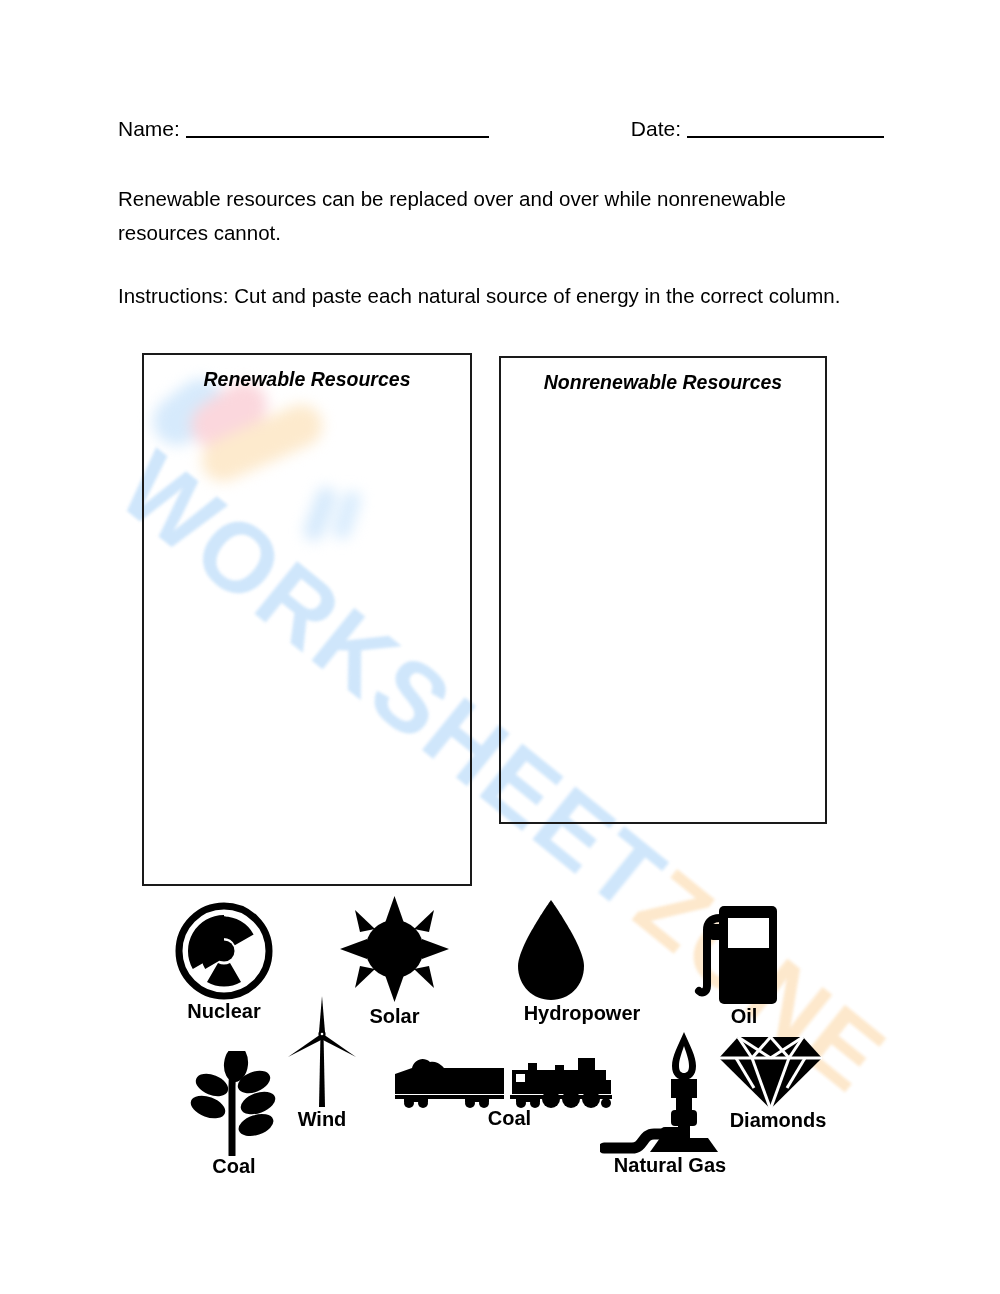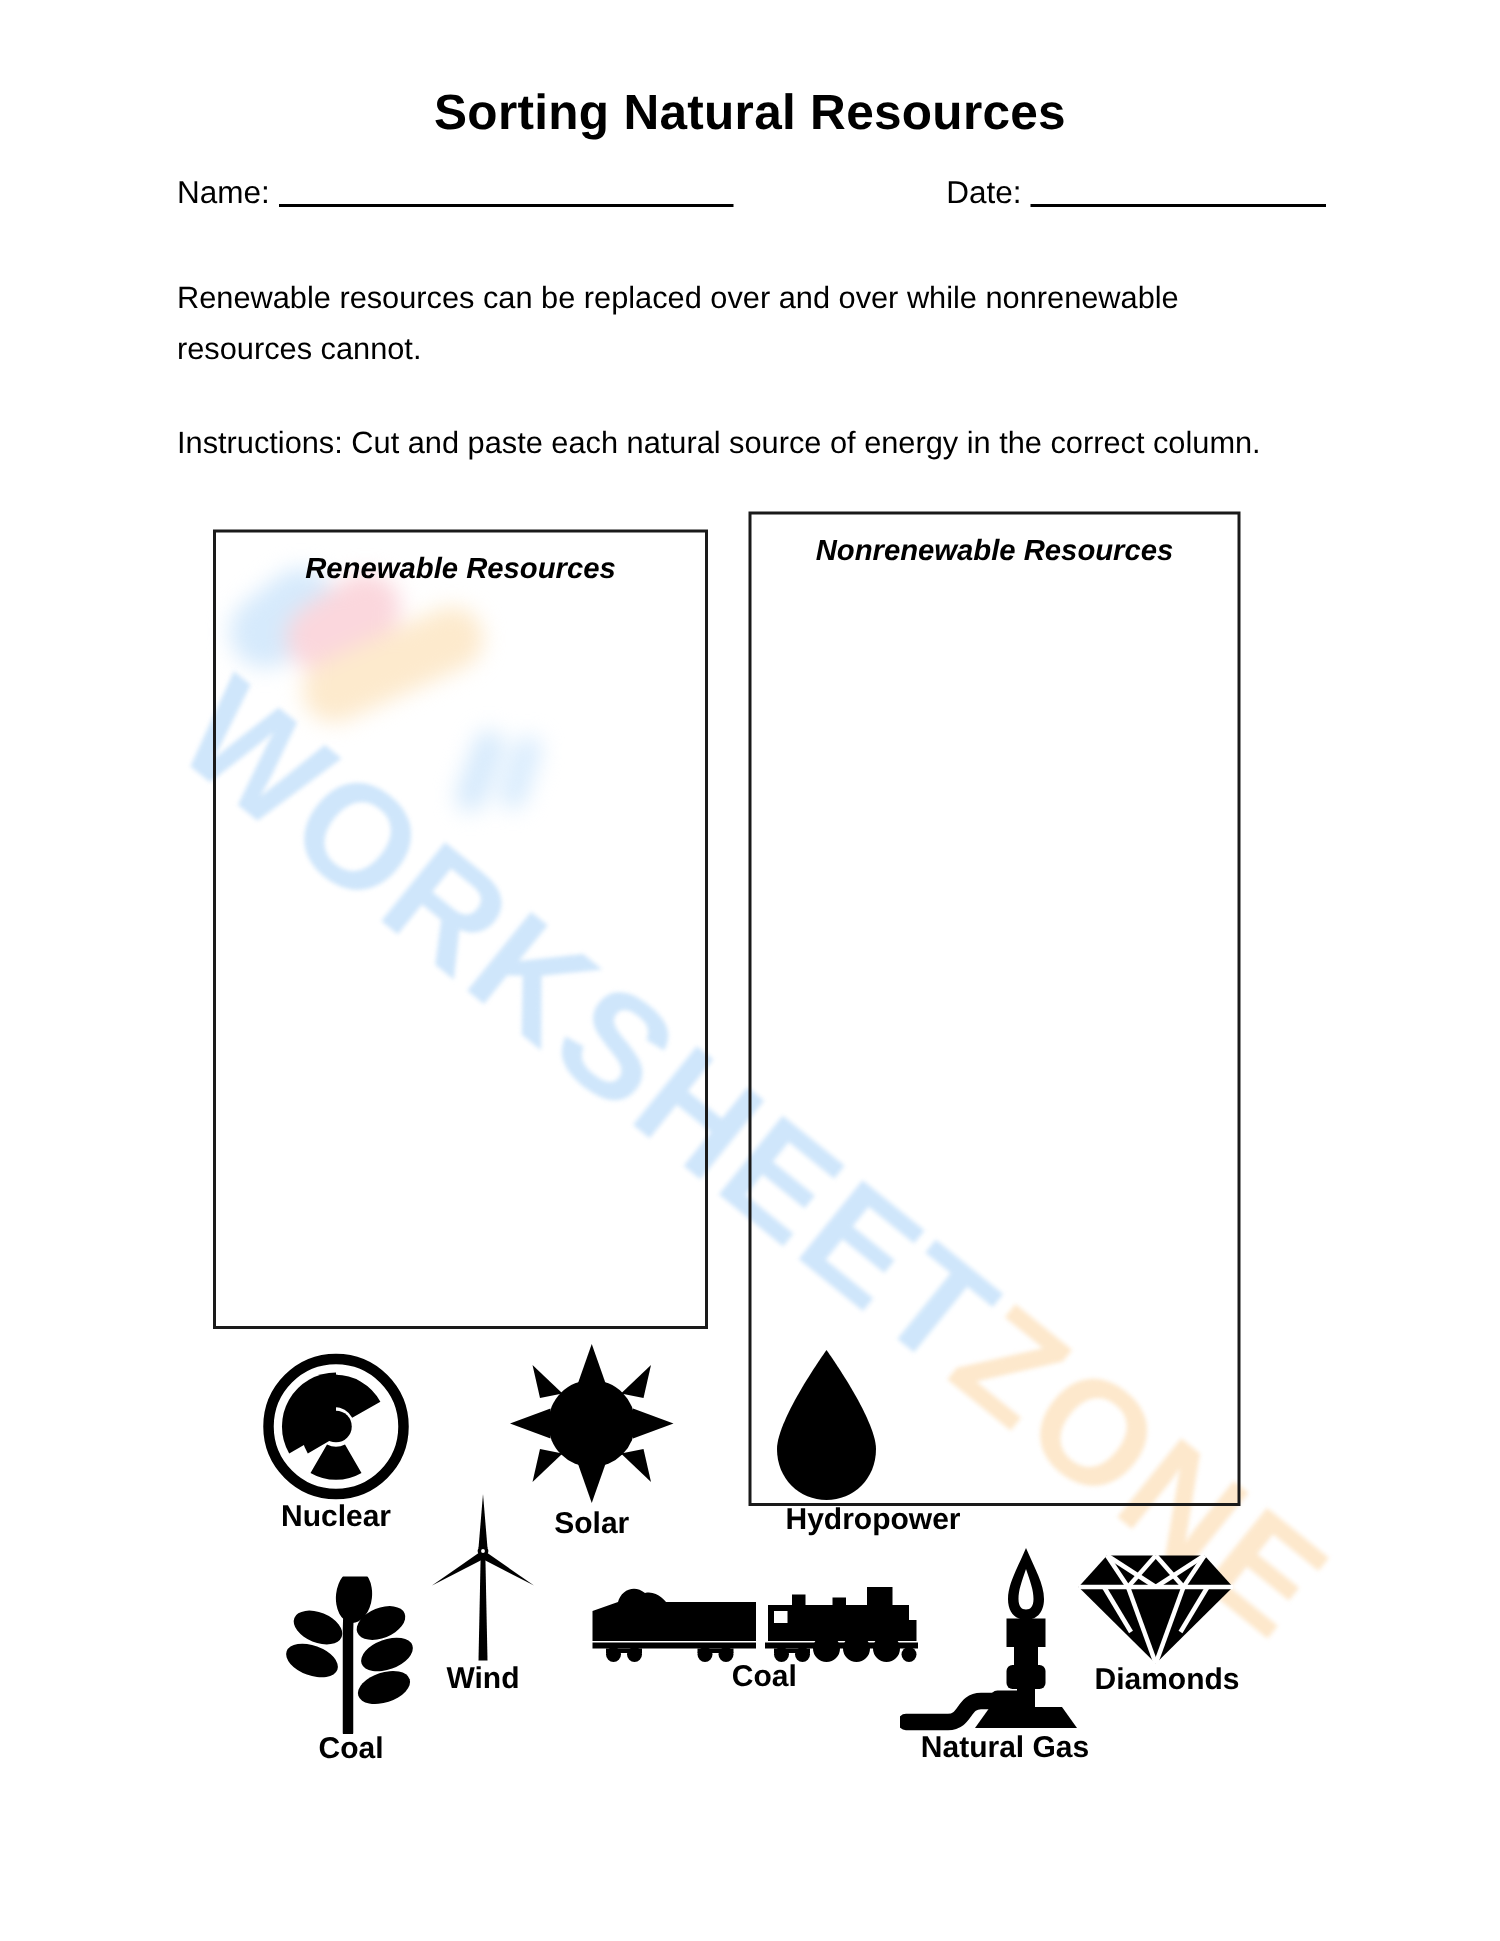--- a/index.html
+++ b/index.html
@@ -89,21 +89,21 @@
   .para-2 { top: 279px; }
 
   
   .box {
     position: absolute;
     border: 2.5px solid #1a1a1a;
     background: transparent;
     box-sizing: border-box;
   }
   .box-left  { left: 142px; top: 353px; width: 330px; height: 533px; }
-  .box-right { left: 499px; top: 341px; width: 328px; height: 663px; }
+  .box-right { left: 499px; top: 356px; width: 328px; height: 468px; }
   .box-header {
     text-align: center;
     font-size: 19.5px;
     font-weight: 700;
     margin-top: 13px;
     font-style: italic;
   }
 
   
   .item { position: absolute; text-align: center; }
@@ -126,21 +126,20 @@
     <div class="wm-blob" style="left:38px; top:14px; width:82px; height:46px; background:#fbd7dd; transform:rotate(-34deg);"></div>
     <div class="wm-blob" style="left:48px; top:44px; width:128px; height:42px; background:#fdeacd; transform:rotate(-24deg);"></div>
     <div class="wm-blob" style="left:160px; top:108px; width:20px; height:56px; background:#d6eafc; transform:rotate(20deg);"></div>
     <div class="wm-blob" style="left:188px; top:112px; width:18px; height:50px; background:#d9ecfd; transform:rotate(18deg);"></div>
   </div>
 
   <div class="watermark-text">
     <span class="wm-a">WORKSHEET</span><span class="wm-b">ZONE</span>
   </div>
 
-  <div class="title">Sorting Natural Resources</div>
 
   <div class="namedate">
     <div class="nd-name">
       <span class="nd-label">Name:</span>
       <span class="nd-rule name-rule"></span>
     </div>
     <div class="nd-date">
       <span class="nd-label">Date:</span>
       <span class="nd-rule date-rule"></span>
     </div>
@@ -198,20 +197,31 @@
 
   <div class="item" style="left:512px; top:898px; width:140px;">
     <span class="glyph">
       <svg width="78" height="105" viewBox="0 0 78 105">
         <path d="M39 2 C39 2 6 48 6 68 C6 88 21 102 39 102 C57 102 72 88 72 68 C72 48 39 2 39 2 Z" fill="#000"></path>
       </svg>
     </span>
     <span class="caption">Hydropower</span>
   </div>
 
+  <div class="item" style="left:694px; top:904px; width:100px;">
+    <span class="glyph">
+      <svg width="86" height="102" viewBox="0 0 86 102">
+        <rect x="25" y="2" width="58" height="98" rx="5" fill="#000"></rect>
+        <rect x="34" y="14" width="41" height="30" fill="#ffffff"></rect>
+        <path d="M26 14 C16 14 13 20 13 26 L13 82 C13 88 8 90 5 87" fill="none" stroke="#000" stroke-width="8" stroke-linecap="round"></path>
+        <rect x="16" y="20" width="12" height="16" rx="3" fill="#000"></rect>
+      </svg>
+    </span>
+    <span class="caption">Oil</span>
+  </div>
 
   <div class="item" style="left:186px; top:1051px; width:96px;">
     <span class="glyph">
       <svg width="96" height="105" viewBox="0 0 96 105">
         <path d="M46 104 L46 36 C46 26 47 18 49 10" stroke="#000" stroke-width="7" fill="none" stroke-linecap="round"></path>
         <ellipse cx="50" cy="13" rx="12" ry="18" fill="#000" transform="rotate(6 50 13)"></ellipse>
         <ellipse cx="68" cy="31" rx="17" ry="10" fill="#000" transform="rotate(-22 68 31)"></ellipse>
         <ellipse cx="72" cy="52" rx="18" ry="10" fill="#000" transform="rotate(-20 72 52)"></ellipse>
         <ellipse cx="70" cy="74" rx="18" ry="10" fill="#000" transform="rotate(-18 70 74)"></ellipse>
         <ellipse cx="26" cy="34" rx="17" ry="10" fill="#000" transform="rotate(22 26 34)"></ellipse>

